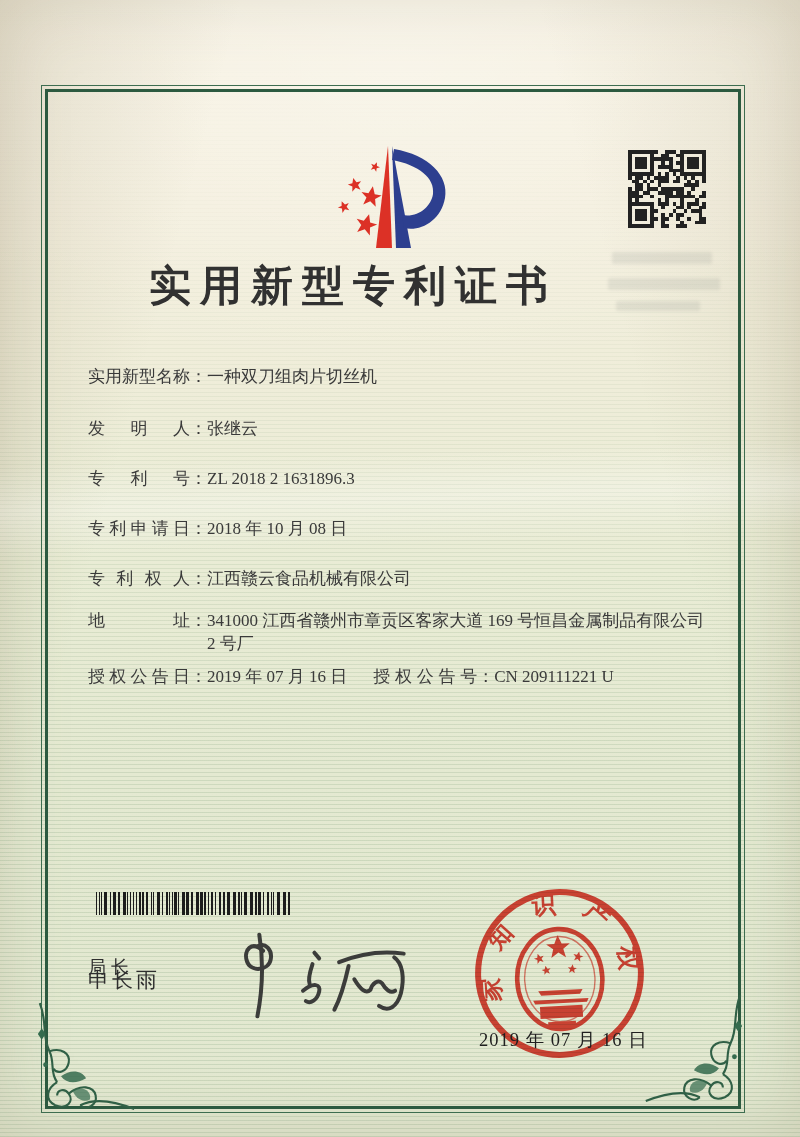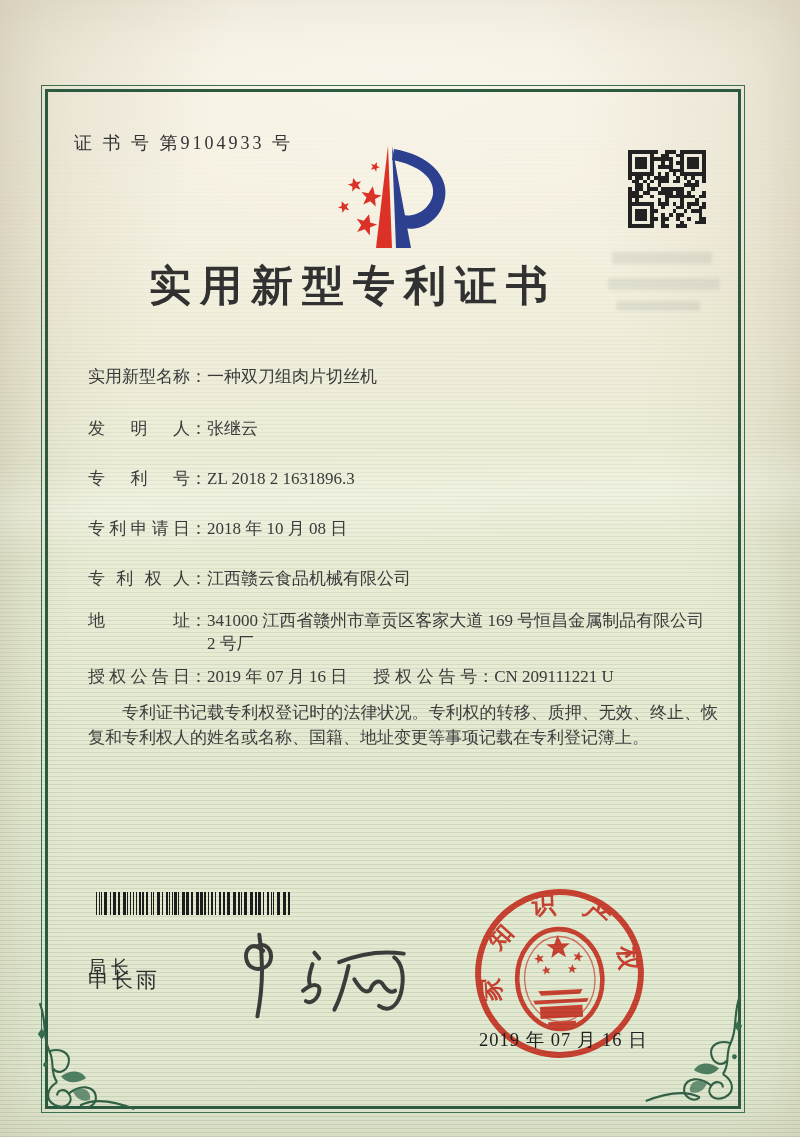--- a/index.html
+++ b/index.html
@@ -55,21 +55,20 @@
 <body>
 
 <div class="page">
   <div class="waves"></div>
   <div class="crease"></div>
 
   <div class="frame">
     <div class="frame-inner"></div>
   </div>
 
-  <div class="cert-no">证 书 号 第9104933 号</div>
 
   <svg class="logo" viewBox="0 0 140 120">
     <defs>
       <path id="star" d="M0,-10 L2.94,-3.09 L9.51,-3.09 L4.05,1.18 L5.88,8.09 L0,4 L-5.88,8.09 L-4.05,1.18 L-9.51,-3.09 L-2.94,-3.09 Z"></path>
     </defs>
     <g>
       <polygon points="63,10 51,112 67,112" fill="#dc3126"></polygon>
       <polygon points="67,10 71,112 86,112" fill="#2d3f8f"></polygon>
       <path d="M69,13 C104,19 124,40 120,62 C116,85 95,96 79,92 L77,79 C93,82 106,71 108,58 C110,42 94,29 67,24 Z" fill="#2d3f8f"></path>
     </g>
@@ -568,21 +567,20 @@
       <span class="fvalue" style="flex:none;">2019 年 07 月 16 日</span>
       <span class="pair2">
         <span class="flabel">授权公告号</span>
           <span class="fcolon">：</span>
         <span class="fvalue" style="flex:none;">CN 209111221 U</span>
       </span>
     </div>
   </div>
 
   <div class="paragraphs">
-    <p>专利证书记载专利权登记时的法律状况。专利权的转移、质押、无效、终止、恢复和专利权人的姓名或名称、国籍、地址变更等事项记载在专利登记簿上。</p>
   </div>
 
   <div class="barcode">
       <i style="width:1px;margin-right:2px"></i>
       <i style="width:1px;margin-right:1px"></i>
       <i style="width:1px;margin-right:2px"></i>
       <i style="width:3px;margin-right:3px"></i>
       <i style="width:1px;margin-right:2px"></i>
       <i style="width:3px;margin-right:2px"></i>
       <i style="width:2px;margin-right:3px"></i>

